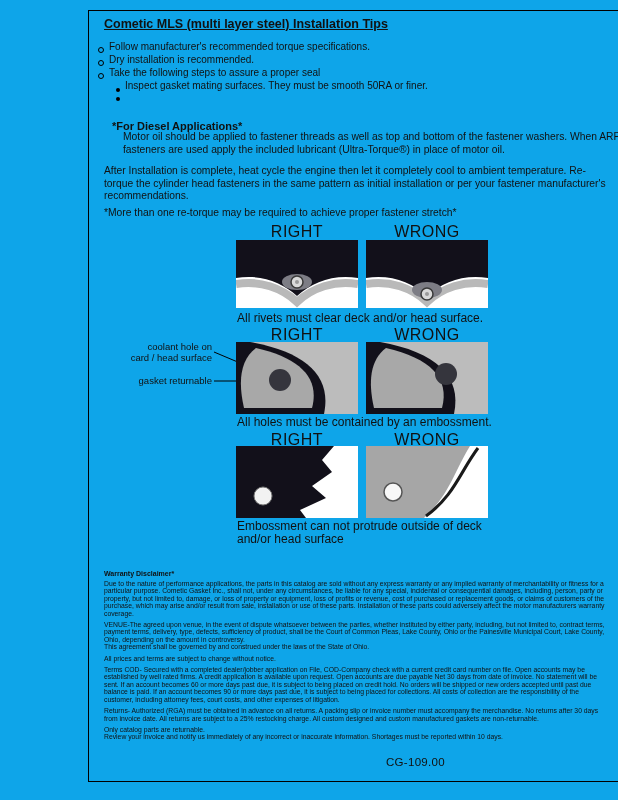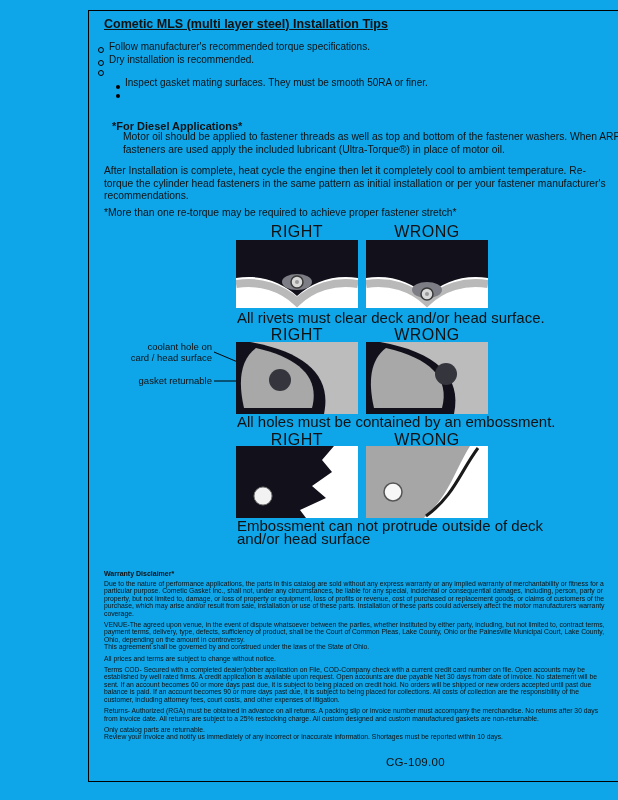--- a/index.html
+++ b/index.html
@@ -26,21 +26,21 @@
   .note { position:absolute; left:104px; top:207px; margin:0; font-size:10.3px; }
 
   .diag-label { position:absolute; width:122px; text-align:center; font-size:16px; letter-spacing:0.5px; }
   .diag { position:absolute; width:122px; }
   .diag svg { display:block; }
   .col-l { left:236px; }
   .col-r { left:366px; }
   .lbl-row1 { top:223px; } .img-row1 { top:240px; }
   .lbl-row2 { top:326px; } .img-row2 { top:342px; }
   .lbl-row3 { top:431px; } .img-row3 { top:446px; }
-  .caption { position:absolute; left:237px; margin:0; font-size:15px; line-height:12.5px; white-space:pre-line; }
+  .caption { position:absolute; left:237px; margin:0; font-size:12px; line-height:12.5px; white-space:pre-line; }
   .cap1 { top:312px; } .cap2 { top:416px; } .cap3 { top:520px; }
 
   .annotation { position:absolute; text-align:right; font-size:9.5px; line-height:11px; white-space:pre-line; }
   .ann-coolant { left:118px; top:341px; width:94px; }
   .ann-emboss  { left:106px; top:375px; width:106px; }
   .leader-svg { position:absolute; left:212px; top:346px; }
 
   .legal { position:absolute; left:104px; top:570px; width:506px; }
   .legal-h { font-size:7px; font-weight:bold; margin:0 0 3px 0; }
   .legal-p { font-size:6.8px; line-height:7.4px; margin:0 0 4px 0; white-space:pre-line; }
@@ -62,20 +62,21 @@
     <div class="b-row">
       <span class="o-bullet"></span>
       <span>Follow manufacturer's recommended torque specifications.</span>
     </div>
     <div class="b-row">
       <span class="o-bullet"></span>
       <span>Dry installation is recommended.</span>
     </div>
     <div class="b-row">
       <span class="o-bullet"></span>
+      <span>Take the following steps to assure a proper seal</span>
     </div>
     <div class="b-row sub">
       <span class="dot-bullet"></span>
       <span>Inspect gasket mating surfaces.  They must be smooth 50RA or finer.</span>
     </div>
     <div class="b-row sub">
       <span class="dot-bullet"></span>
     </div>
   </div>
 

